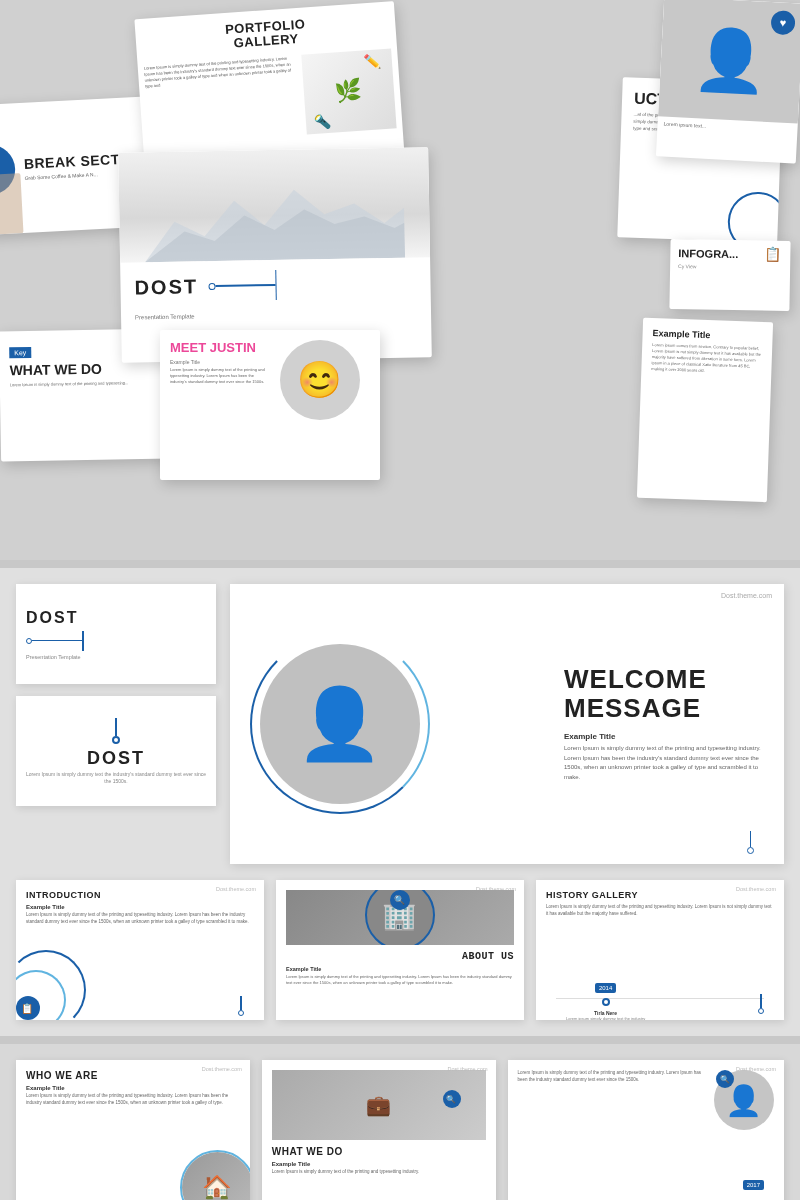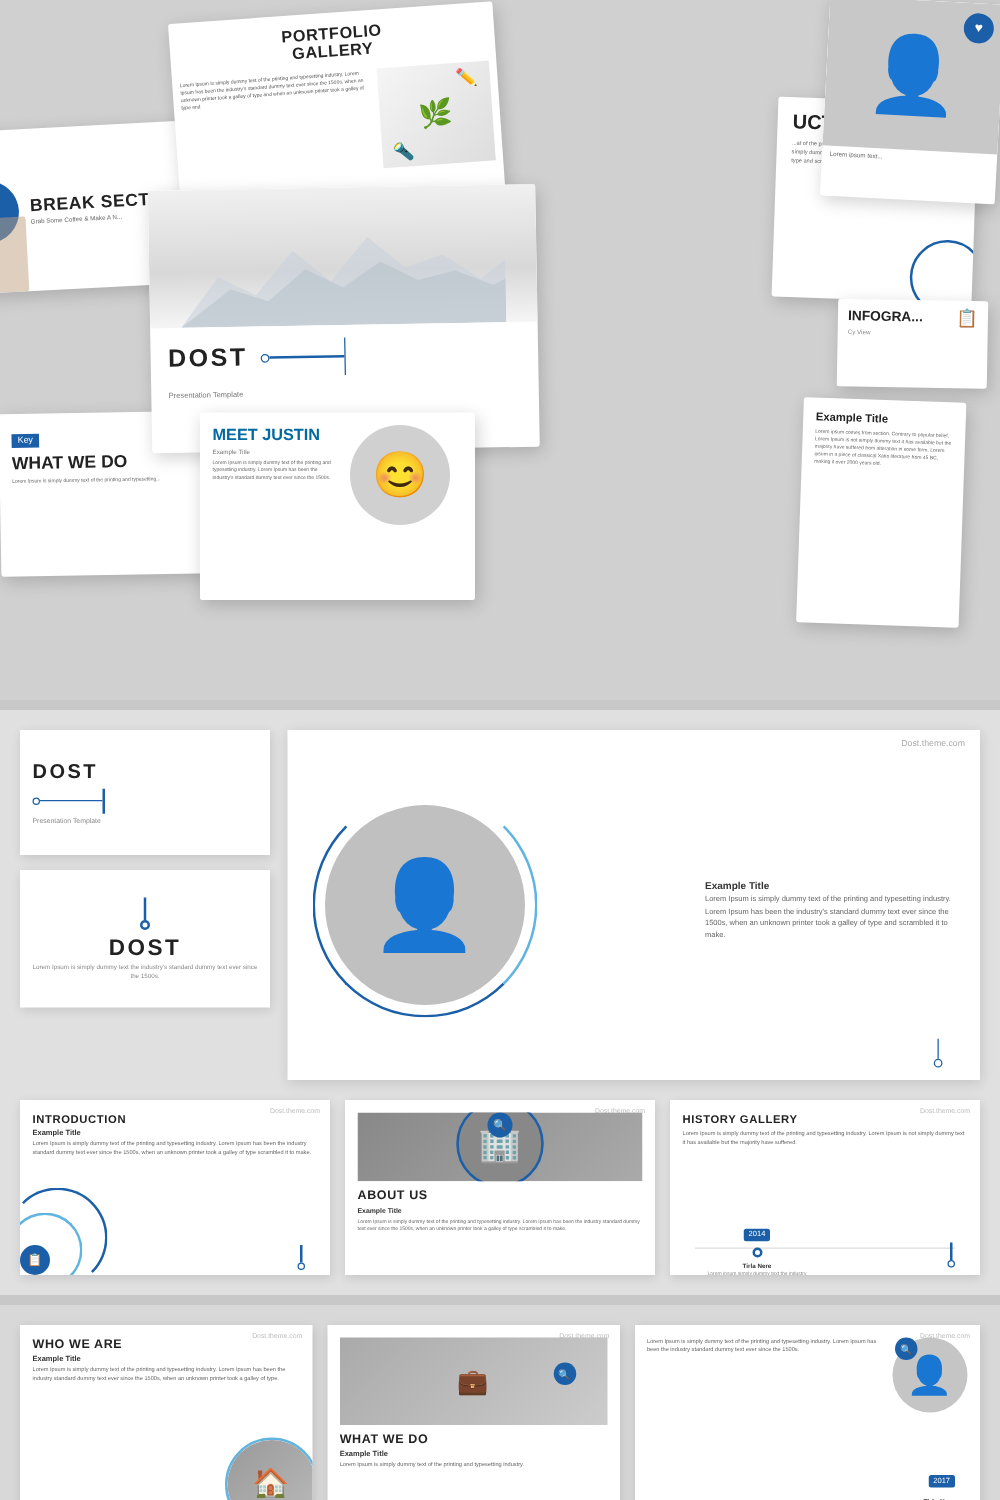--- a/index.html
+++ b/index.html
@@ -308,21 +308,21 @@
       float: left;
       width: 100px;
     }
     .slide-meetjustin .meetjustin-right {
       float: right;
       width: 100px;
     }
     .slide-meetjustin .meetjustin-title {
       font-size: 13px;
       font-weight: 900;
-      color: #0369a1;
+      color: #ec4899;
       margin-bottom: 4px;
     }
     .slide-meetjustin .meetjustin-sub {
       font-size: 5px;
       color: #777;
       margin-bottom: 2px;
     }
     .slide-meetjustin .meetjustin-text {
       font-size: 4px;
       color: #666;
@@ -689,23 +689,24 @@
       align-items: center;
       justify-content: center;
       color: white;
       font-size: 9px;
       z-index: 3;
     }
     .aboutus-title {
       font-size: 10px;
       font-weight: 900;
       color: #222;
-      text-align: left;
+      text-align: right;
       margin-top: 6px;
       letter-spacing: 0.5px;
+      font-family: Liberation Mono, monospace;
     }
     .aboutus-sub {
       font-size: 5.5px;
       font-weight: 700;
       color: #333;
       text-align: left;
       margin-top: 4px;
     }
     .aboutus-body {
       font-size: 4px;
@@ -1035,20 +1036,21 @@
     <div class="person-circle-wrap">
       <div class="person-big-circle">
         <div class="person-big-img">
           <span style="font-size:70px;color:#777;">👤</span>
         </div>
         <div class="heart-badge-main">♥</div>
       </div>
     </div>
 
     <div class="welcome-content">
+      <div class="welcome-title">WELCOME<br>MESSAGE</div>
       <div class="welcome-example-title">Example Title</div>
       <div class="welcome-body-text">Lorem Ipsum is simply dummy text of the printing and typesetting industry. Lorem Ipsum has been the industry's standard dummy text ever since the 1500s, when an unknown printer took a galley of type and scrambled it to make.</div>
     </div>
 
     <div class="welcome-dot-bottom">
       <div class="wd-vline"></div>
       <div class="wd-dot"></div>
     </div>
   </div>
 </div>

